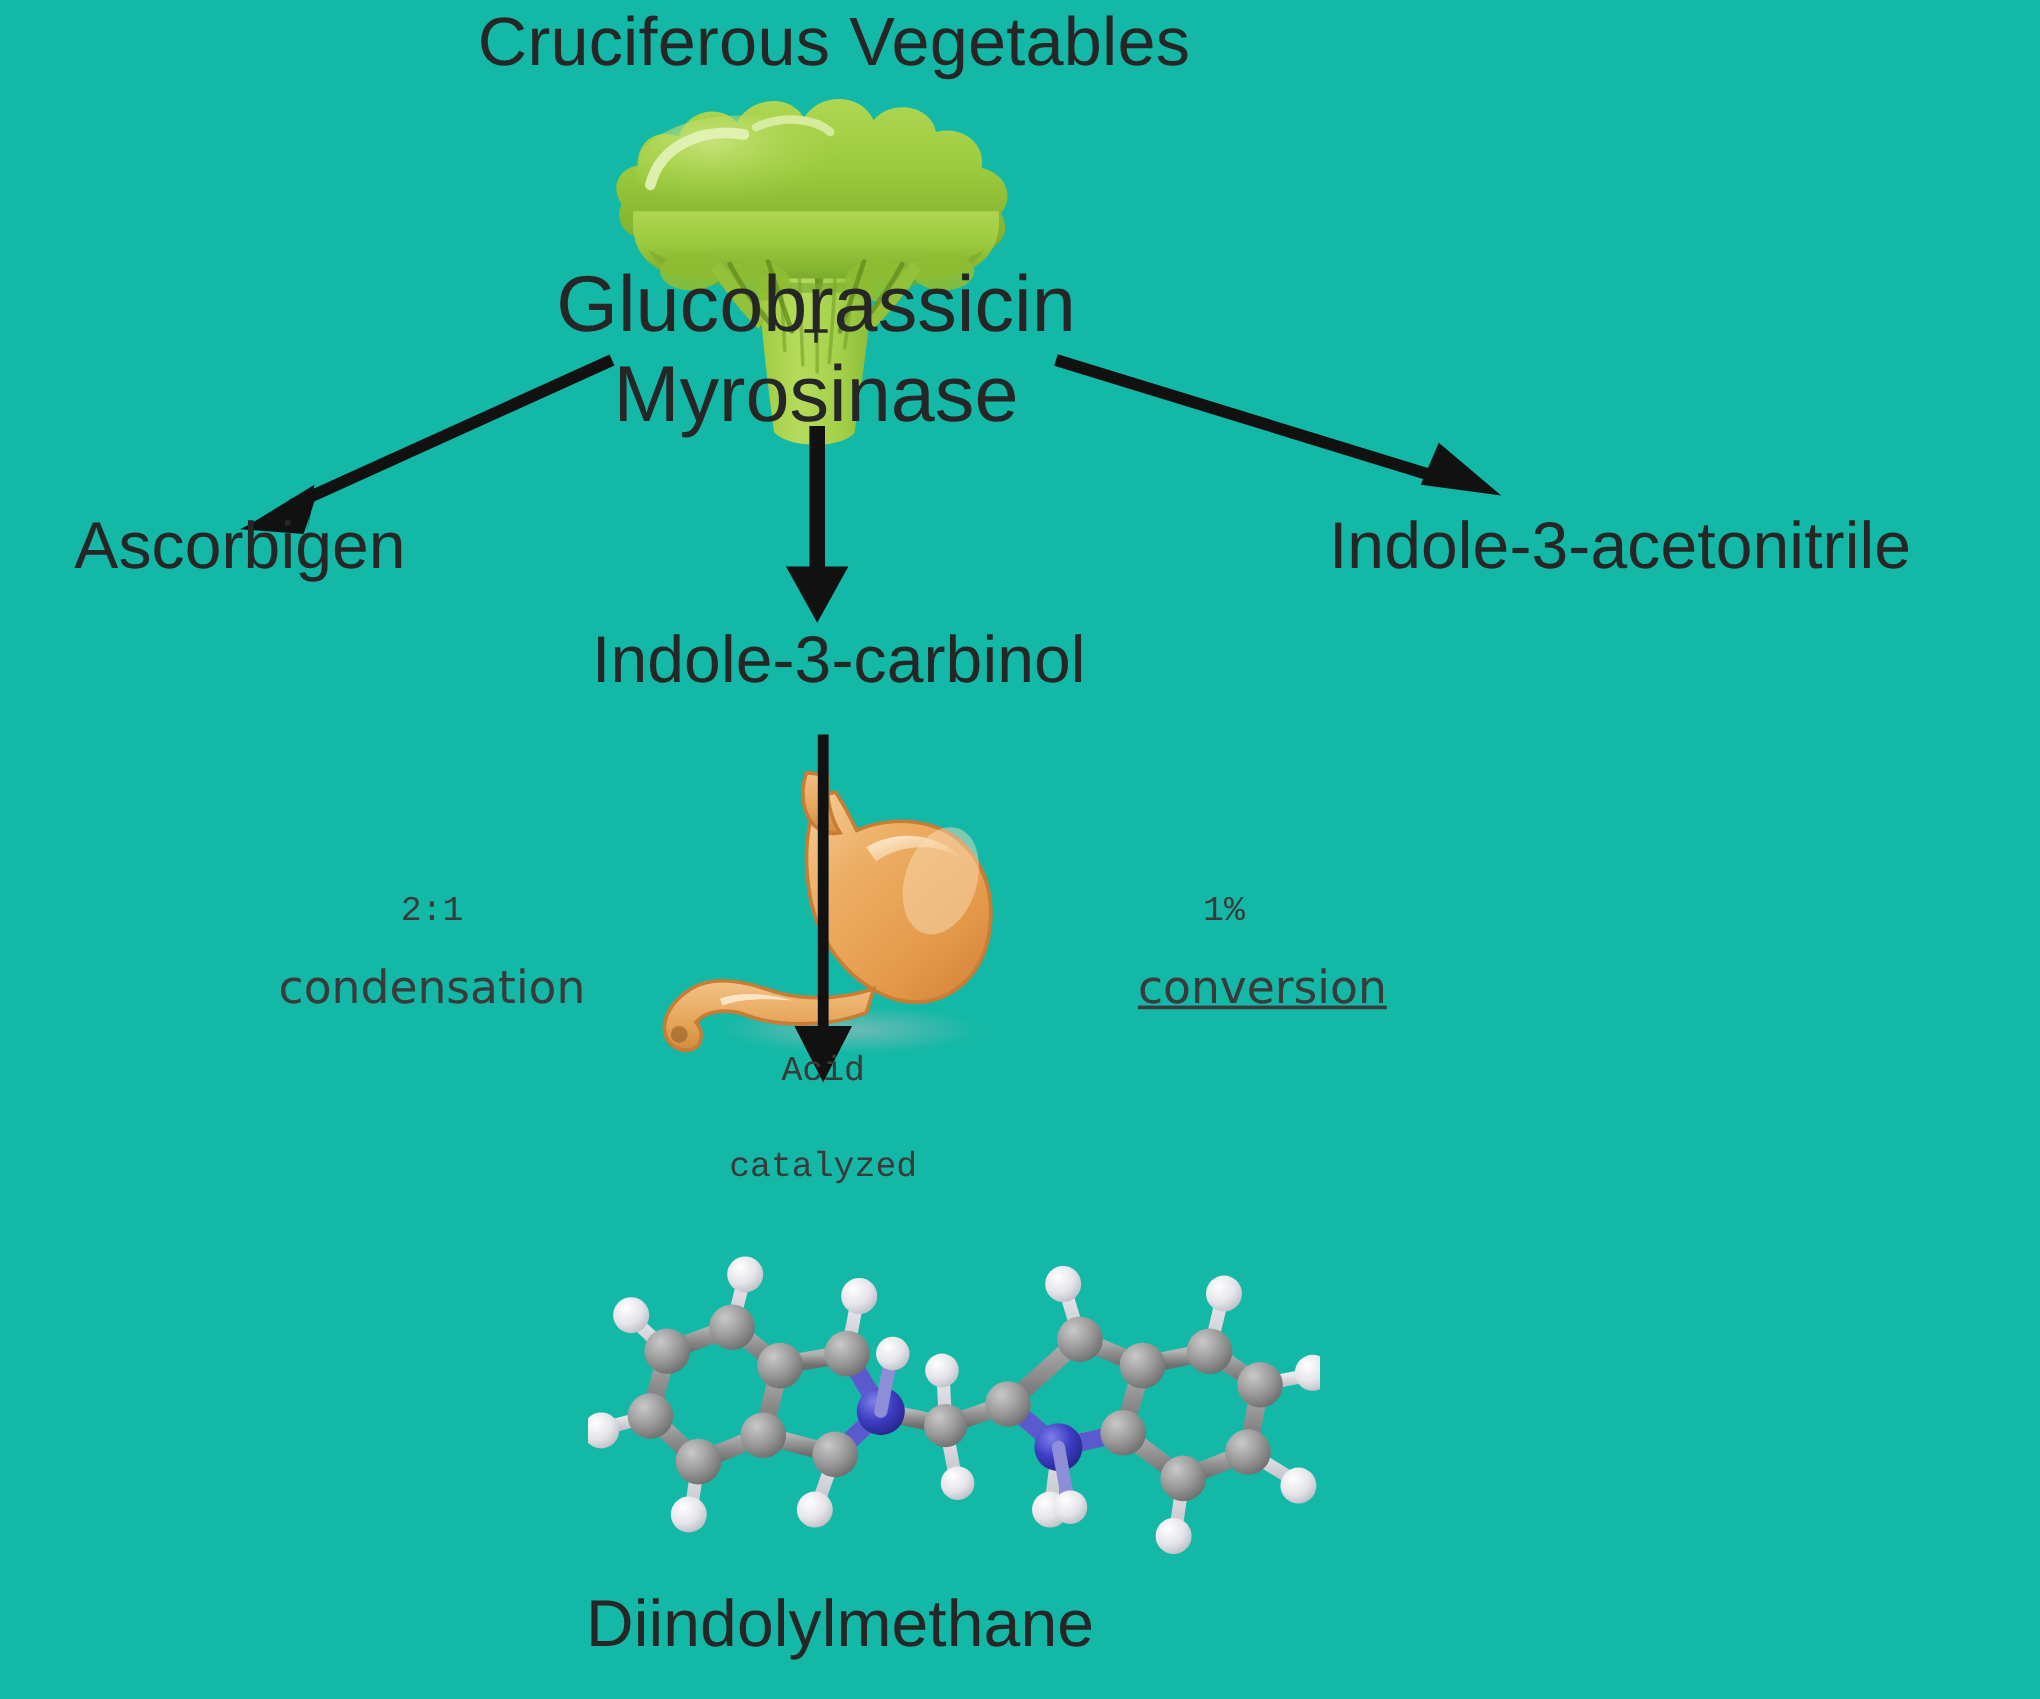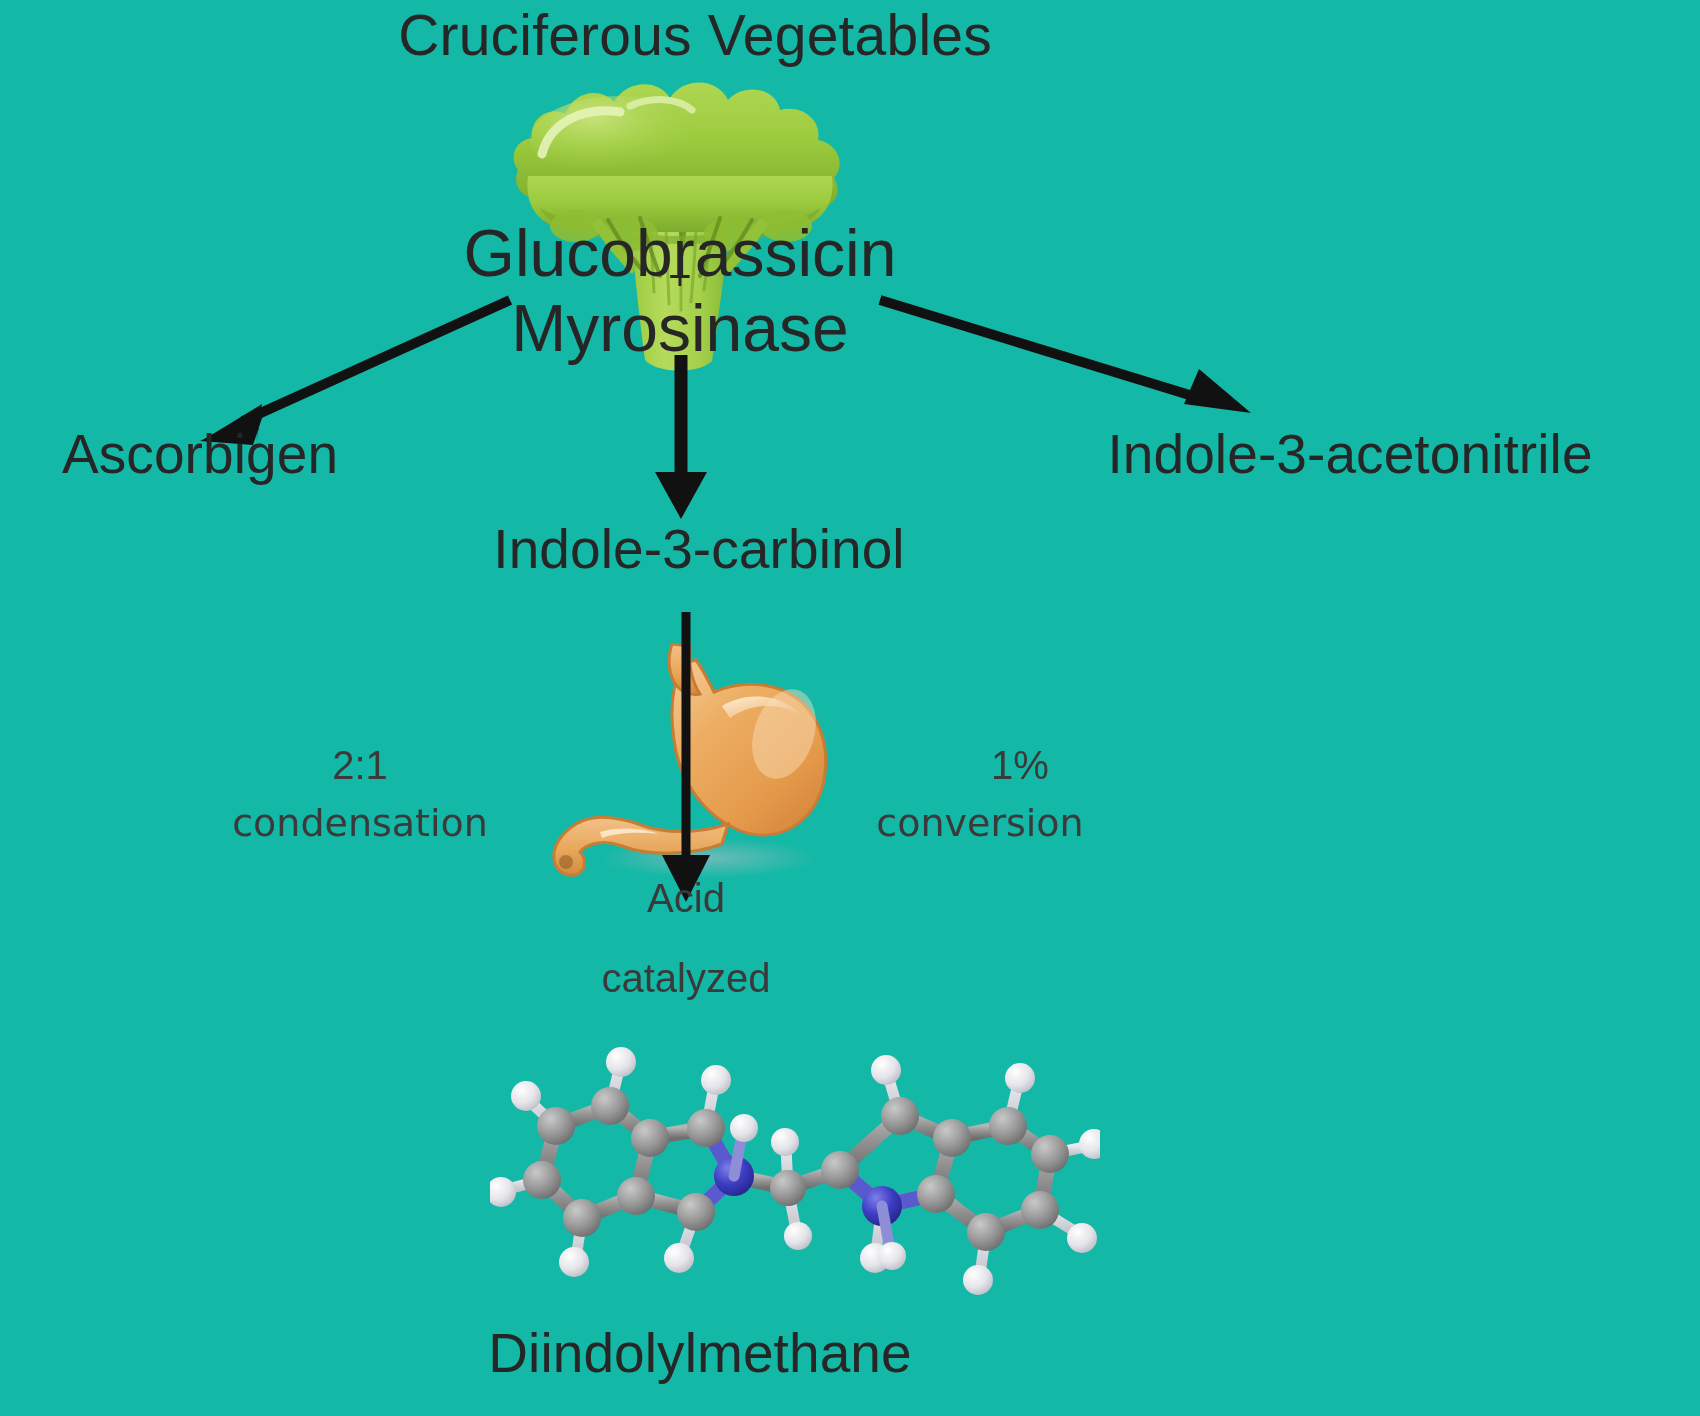--- a/index.html
+++ b/index.html
@@ -46,22 +46,22 @@
   }
 
   
   .annot {
     font-family: "DejaVu Sans", sans-serif;
     font-size: 38px;
     color: #3a3a3a;
     line-height: 1.35;
   }
   .annot-big {
-    font-family: Liberation Sans, sans-serif;
-    font-size: 40px;
+    font-family: Liberation Mono, monospace;
+    font-size: 29px;
     color: #3a3a3a;
     text-align: center;
   }
 
   .svg-layer {
     position: absolute;
     left: 0;
     top: 0;
     width: 1700px;
     height: 1416px;
@@ -375,21 +375,21 @@
   <div class="lbl node-lbl" style="left:1000px; top:426px; width:700px;">Indole-3-acetonitrile</div>
 
   <div class="lbl node-lbl" style="left:399px; top:521px; width:600px;">Indole-3-carbinol</div>
 
   <div class="lbl annot-big" style="left:200px; top:745px; width:320px;">2:1</div>
 
   <div class="lbl annot" style="left:180px; top:798px; width:360px;">condensation</div>
 
   <div class="lbl annot-big" style="left:870px; top:745px; width:300px;">1%</div>
 
-  <div class="lbl annot" style="left:830px; top:798px; width:300px;">conversion</div>
+  <div class="lbl annot" style="left:902px; top:798px; width:300px;text-decoration:underline;">conversion</div>
 
   <div class="lbl annot-big" style="left:536px; top:878px; width:300px;">Acid</div>
 
   <div class="lbl annot-big" style="left:536px; top:958px; width:300px;">catalyzed</div>
 
   <div class="lbl node-lbl" style="left:390px; top:1325px; width:620px;">Diindolylmethane</div>
 
 </div>
 
 </body></html>

